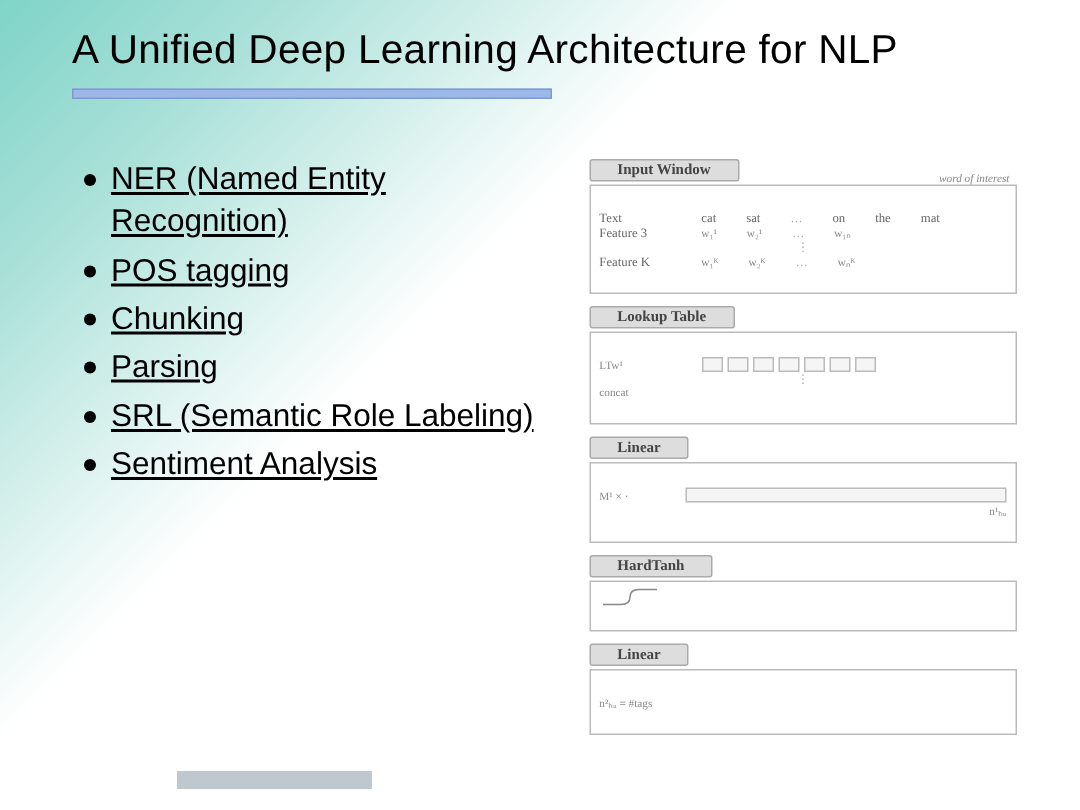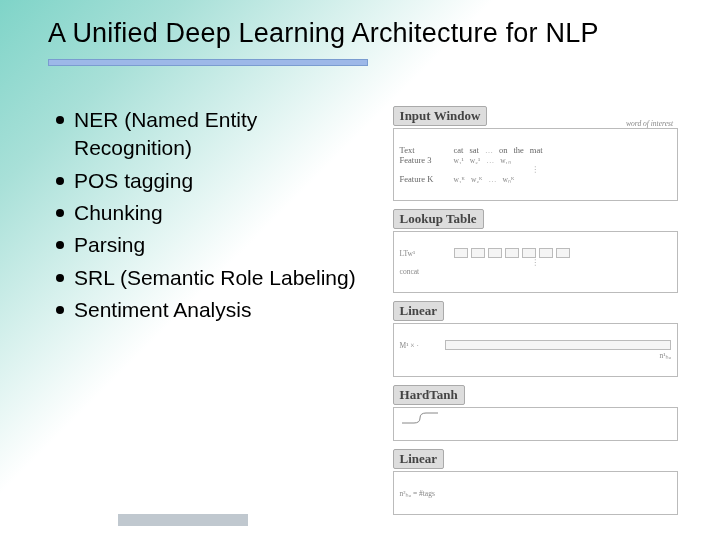--- a/index.html
+++ b/index.html
@@ -33,20 +33,21 @@
     width: 330px;
   }
   .bullets ul { list-style: none; }
   .bullets li {
     font-size: 21px;
     color: #000;
     line-height: 1.35;
     padding-left: 18px;
     position: relative;
     margin-bottom: 4px;
+    text-decoration: underline;
   }
   .bullets li::before {
     content: "";
     position: absolute;
     left: 0; top: 10px;
     width: 8px; height: 8px;
     background: #000;
     border-radius: 50%;
   }
   .diagram {
@@ -54,33 +55,33 @@
     font-family: "Times New Roman", serif;
     font-size: 9px;
     color: #555;
   }
   .block { margin-bottom: 8px; }
   .block-head {
     display: inline-block;
     background: #ddd;
     border: 1px solid #aaa;
     border-radius: 2px;
-    padding: 1px 6px;
-    font-size: 13px;
+    padding: 1px 18px;
+    font-size: 10px;
     font-weight: bold;
     color: #444;
     margin-bottom: 2px;
   }
   .block-body {
     border: 1px solid #bbb;
     background: #fff;
     padding: 16px 6px;
     position: relative;
   }
-  .row { display: flex; align-items: center; gap: 6px; font-size: 8.5px; color:#666; }
+  .row { display: flex; align-items: center; gap: 20px; font-size: 8.5px; color:#666; }
   .row .lab { width: 48px; }
   .row .cells { display: flex; gap: 3px; flex: 1; }
   .cell { width: 14px; height: 10px; border: 0.5px solid #bbb; background:#f5f5f5;}
   .wide { width: 100%; height: 10px; border: 0.5px solid #bbb; background:#f5f5f5; }
   .tiny { font-size: 7.5px; color:#888; }
   .dots { color:#aaa; font-size:8px; }
   .woi { position:absolute; right:4px; top:-10px; font-size:7.5px; color:#888; font-style:italic;}
   .footbar {
     position: absolute;
     bottom: 14px; left: 118px;

